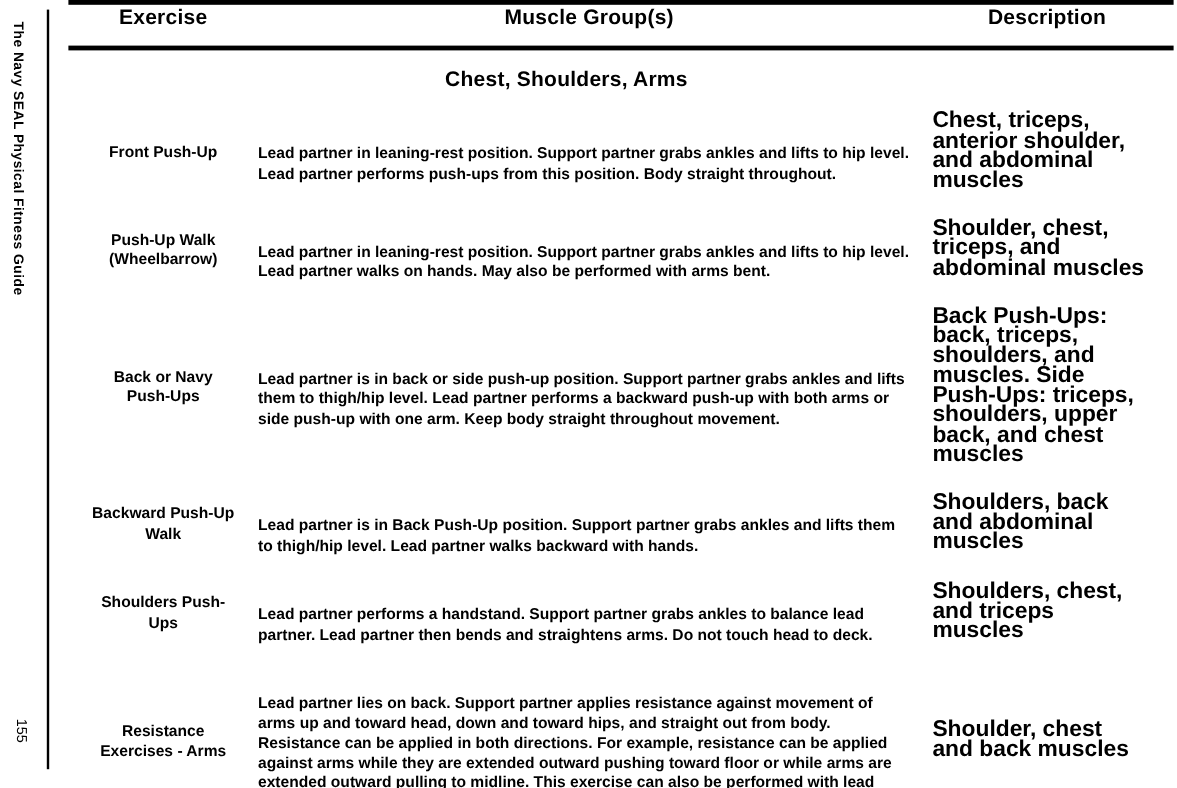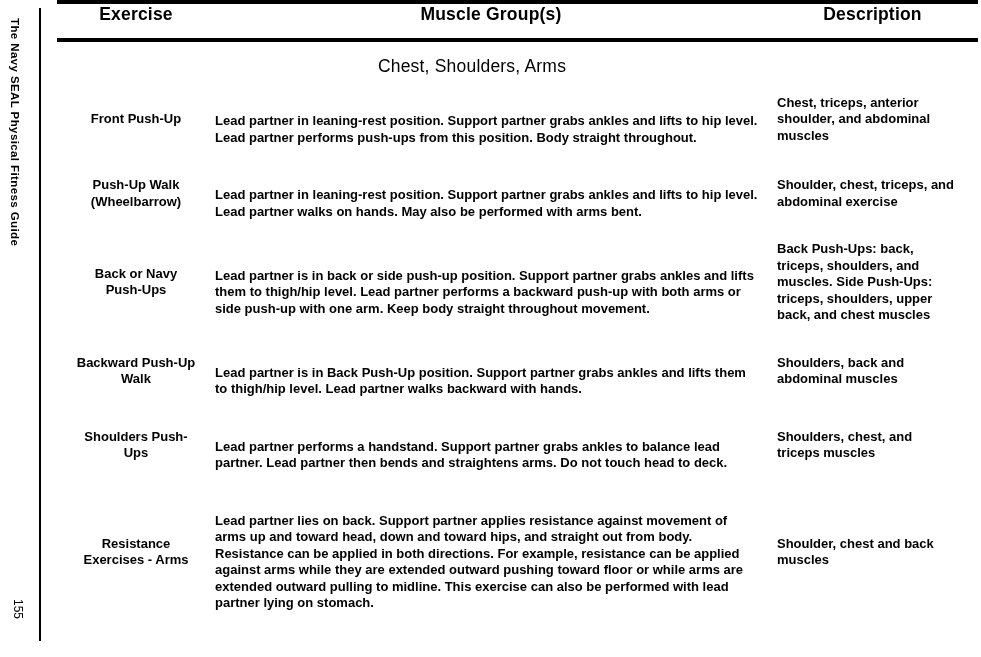--- a/index.html
+++ b/index.html
@@ -41,21 +41,21 @@
   .grid { display: grid; grid-template-columns: 158px 552px 211px; }
 
   .header-row { padding: 0 0 13px 0; }
   .header-cell {
     font-size: 17.5px; font-weight: bold; text-align: center;
     letter-spacing: 0.2px;
   }
 
   .section-title {
     width: 830px; text-align: center;
-    font-size: 17.5px; font-weight: normal;
+    font-size: 17.5px; font-weight: bold;
     margin: 14px 0 16px 0;
     letter-spacing: 0.2px;
   }
 
   .row { align-items: center; margin-bottom: 21px; }
   .cell-ex {
     display: flex; justify-content: center; align-items: center;
     text-align: center;
   }
   .cell-ex span {
@@ -63,21 +63,21 @@
     font-size: 13px; font-weight: bold; line-height: 16.5px;
   }
   .cell-desc {
     font-size: 13px; font-weight: bold; line-height: 16.5px;
     padding-right: 6px;
     margin-top: 20px;
   }
   .cell-mus { padding-left: 10px; }
   .cell-mus span {
     display: inline-block; max-width: 180px;
-    font-size: 13px; font-weight: bold; line-height: 16.5px;
+    font-size: 19px; font-weight: bold; line-height: 16.5px;
   }
 </style>
 </head>
 <body>
 
 <div class="page">
 
   <div class="side-rule"></div>
   <div class="side-title">The Navy SEAL Physical Fitness Guide</div>
   <div class="page-num">155</div>
@@ -101,21 +101,21 @@
         </div>
       <div class="cell-desc">Lead partner in leaning-rest position. Support partner grabs ankles and lifts to hip level. Lead partner performs push-ups from this position. Body straight throughout.</div>
       <div class="cell-mus"><span>Chest, triceps, anterior shoulder, and abdominal muscles</span></div>
     </div>
 
     <div class="grid row">
       <div class="cell-ex">
           <span>Push-Up Walk (Wheelbarrow)</span>
         </div>
       <div class="cell-desc">Lead partner in leaning-rest position. Support partner grabs ankles and lifts to hip level. Lead partner walks on hands. May also be performed with arms bent.</div>
-      <div class="cell-mus"><span>Shoulder, chest, triceps, and abdominal exercise</span></div>
+      <div class="cell-mus"><span>Shoulder, chest, triceps, and abdominal muscles</span></div>
     </div>
 
     <div class="grid row">
       <div class="cell-ex">
           <span>Back or Navy Push-Ups</span>
         </div>
       <div class="cell-desc">Lead partner is in back or side push-up position. Support partner grabs ankles and lifts them to thigh/hip level. Lead partner performs a backward push-up with both arms or side push-up with one arm. Keep body straight throughout movement.</div>
       <div class="cell-mus"><span>Back Push-Ups: back, triceps, shoulders, and muscles. Side Push-Ups: triceps, shoulders, upper back, and chest muscles</span></div>
     </div>
 

